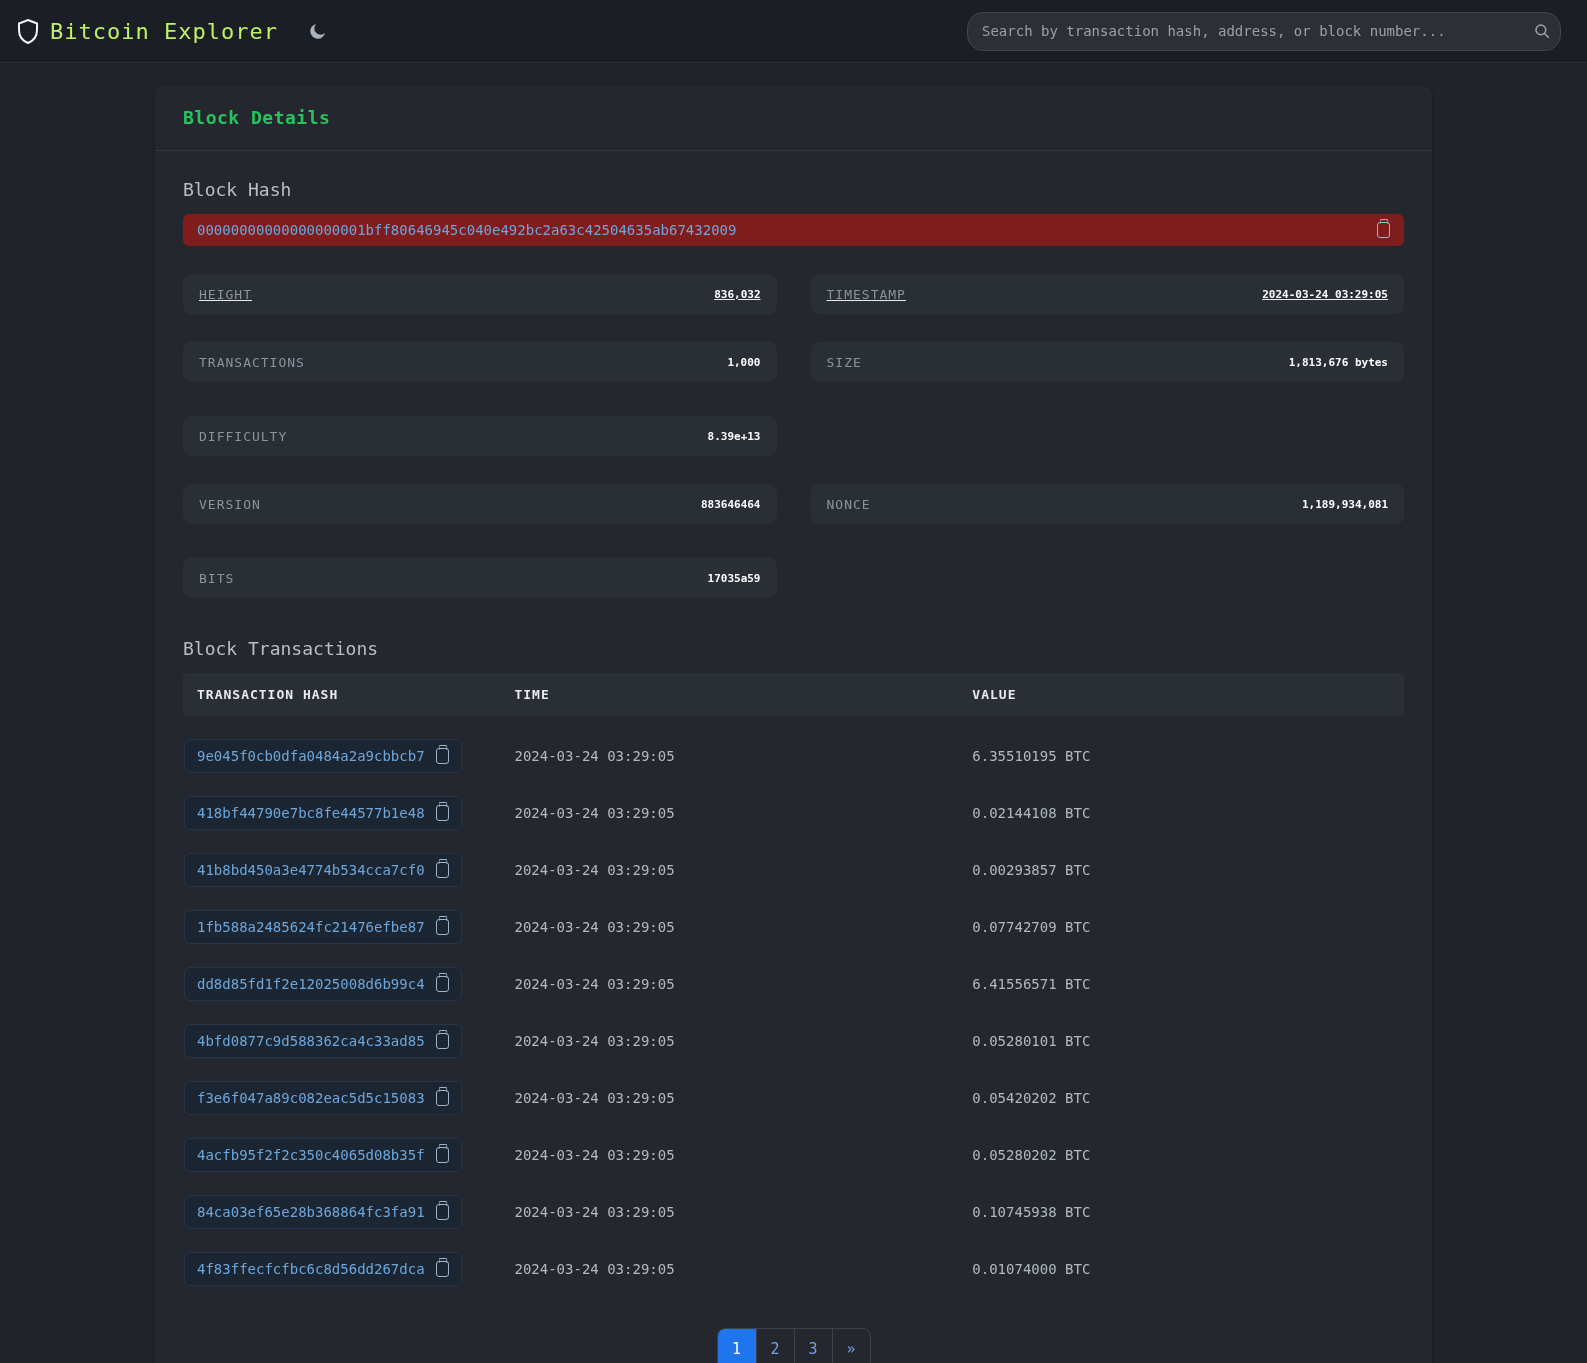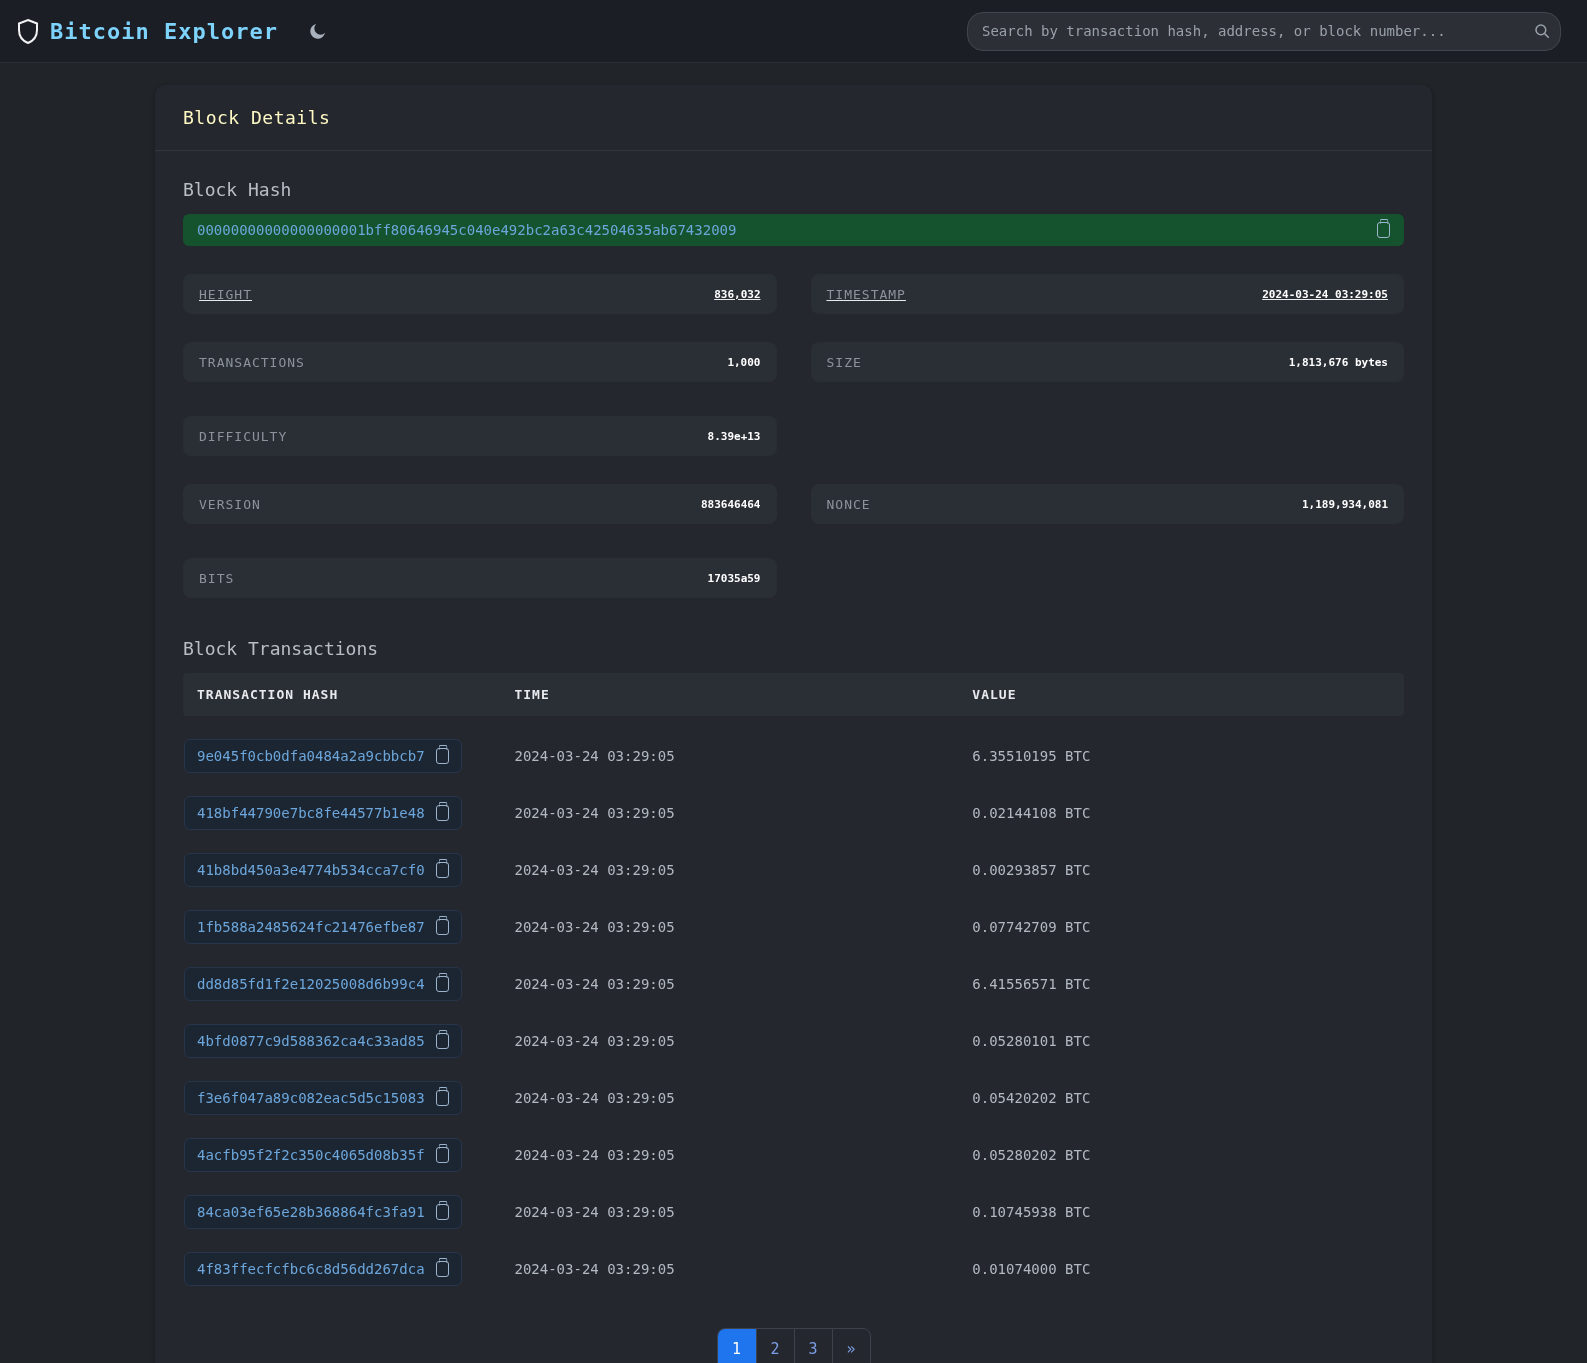--- a/index.html
+++ b/index.html
@@ -15,21 +15,21 @@
   .topbar {
     height: 63px;
     background: #1b1e24;
     border-bottom: 1px solid #2a2d33;
     display: flex;
     align-items: center;
     justify-content: space-between;
     padding: 0 26px 0 16px;
   }
   .brand { display: flex; align-items: center; gap: 10px; }
-  .brand-title { font-size: 22px; font-weight: bold; letter-spacing: 1px; color: #7dd3fc; }
+  .brand-title { font-size: 22px; font-weight: normal; letter-spacing: 1px; color: #bef264; }
   .shield { width: 24px; height: 26px; color: #f2f3f5; }
   .theme-toggle {
     background: none; border: none; cursor: pointer;
     margin-left: 18px; padding: 2px; line-height: 0;
   }
   .moon { width: 20px; height: 20px; fill: #a9b1bc; }
   .search-wrap { position: relative; width: 594px; }
   .search-input {
     width: 100%; height: 39px;
     background: #2c3036;
@@ -52,28 +52,28 @@
     width: 1277px;
     margin: 22px auto 0;
     background: #24282e;
     border-radius: 10px;
     box-shadow: 0 1px 4px rgba(0,0,0,0.3);
   }
   .card-header {
     padding: 22px 28px;
     border-bottom: 1px solid #31353c;
   }
-  .card-title { font-size: 18px; font-weight: normal; color: #fef9c3; letter-spacing: 0.5px; }
+  .card-title { font-size: 18px; font-weight: bold; color: #22c55e; letter-spacing: 0.5px; }
   .card-body { padding: 28px; }
 
   .section-label { font-size: 18px; color: #b9bec5; margin-bottom: 14px; }
 
   .hash-bar {
     display: flex; align-items: center; justify-content: space-between;
-    background: #14532d;
+    background: #7f1d1d;
     border-radius: 6px;
     padding: 8px 14px;
   }
   .hash-text { font-size: 14px; color: #6ca6db; }
 
   .clip-icon {
     width: 13px; height: 16px;
     border: 1.5px solid currentColor;
     border-radius: 3px;
     position: relative;

